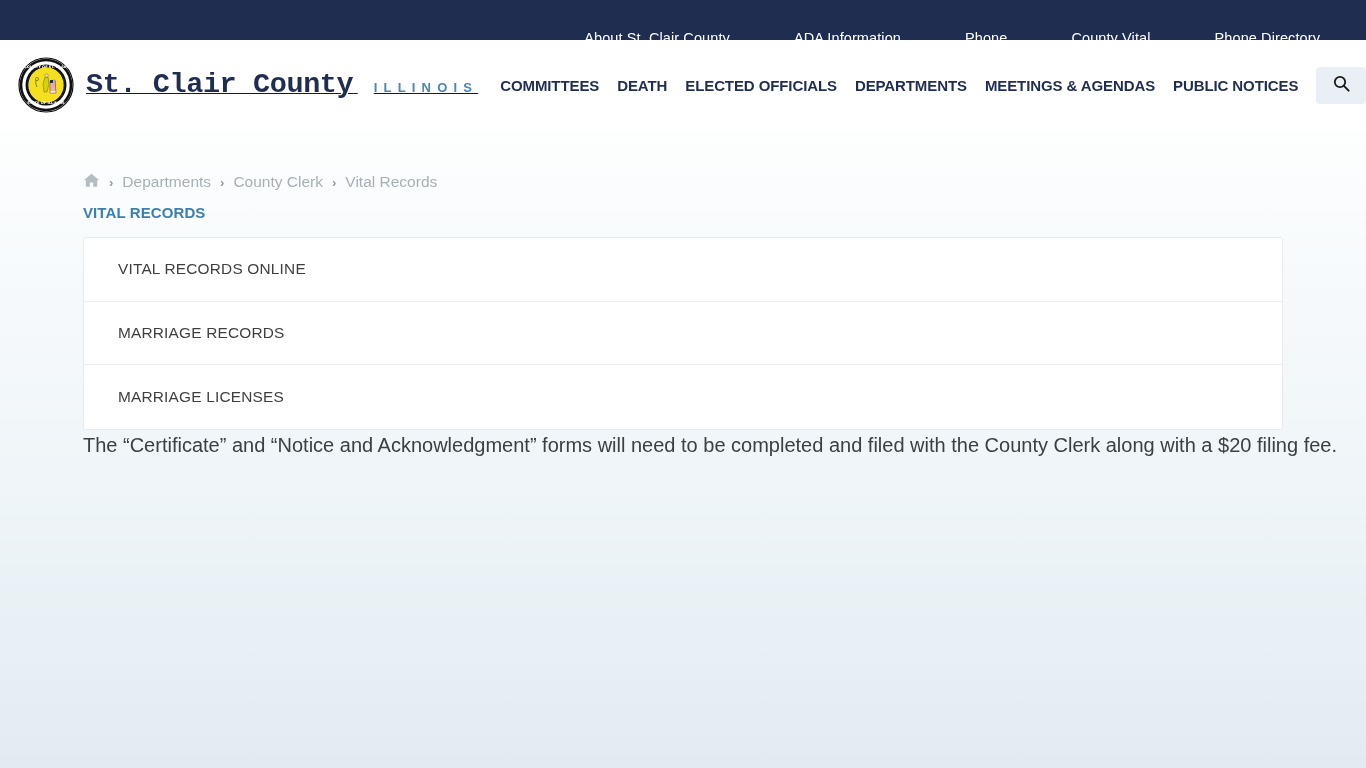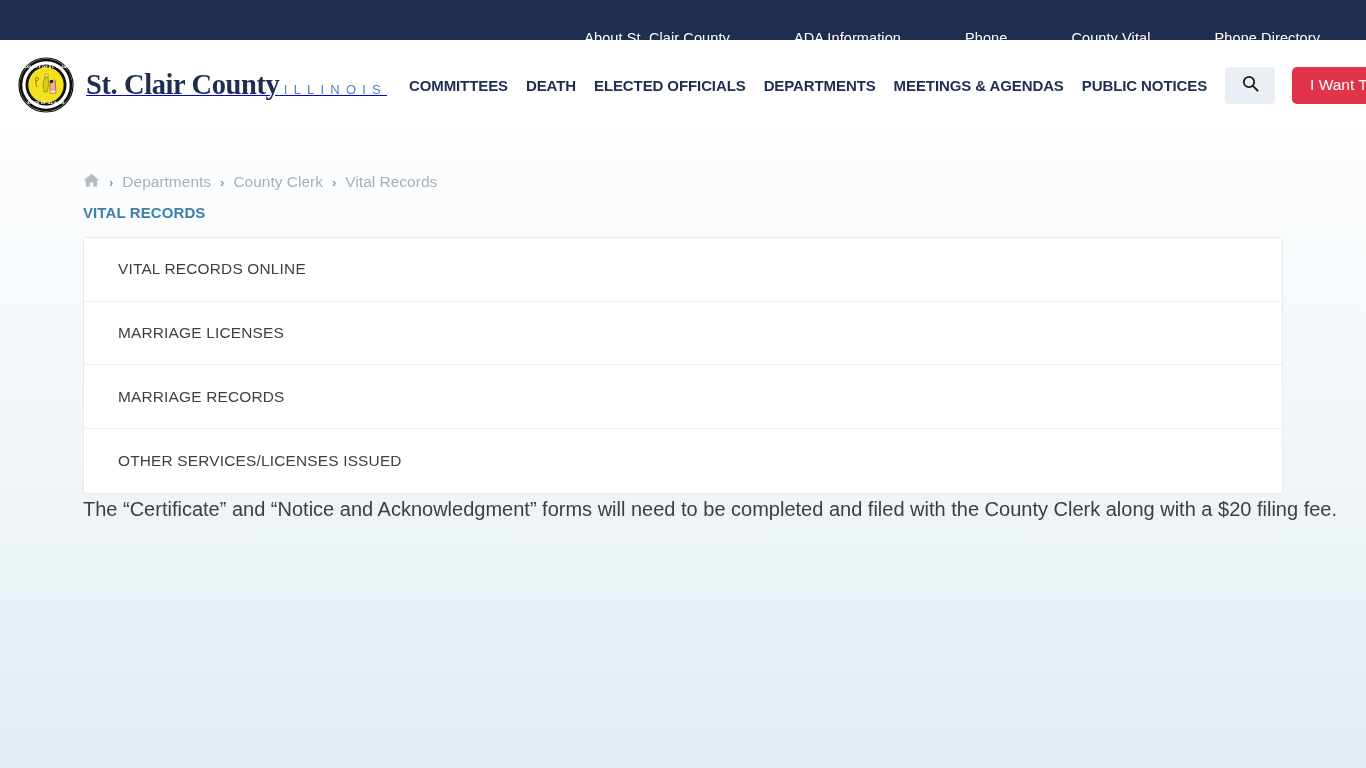--- a/index.html
+++ b/index.html
@@ -60,30 +60,31 @@
     position: relative;
   }
 
   .brand-text { margin-left: 12px; }
   .brand-name {
     font-size: 28.5px;
     font-weight: bold;
     color: #1f2d50;
     line-height: 1;
     letter-spacing: -0.4px;
-    font-family: Liberation Serif, serif;
+    font-family: Liberation Mono, monospace;
     margin-top: 32px;
   }
   .brand-sub {
     font-size: 13px;
-    font-weight: normal;
+    font-weight: bold;
     color: #4a86b8;
     letter-spacing: 6.2px;
     margin-top: 5px;
     line-height: 1;
+    margin-left: 16px;
   }
 
   .main-nav {
     display: flex;
     align-items: flex-start;
     margin-left: 22px;
     flex: 1 1 auto;
   }
   .nav-link {
     color: #1f2d50;
@@ -278,27 +279,24 @@
     <span class="crumb">Vital Records</span>
   </div>
 
   <h1 class="section-title">VITAL RECORDS</h1>
 
   <div class="accordion">
     <div class="accordion-item">
       <span class="accordion-label">VITAL RECORDS ONLINE</span>
     </div>
     <div class="accordion-item">
-      <span class="accordion-label">MARRIAGE LICENSES</span>
-    </div>
-    <div class="accordion-item">
       <span class="accordion-label">MARRIAGE RECORDS</span>
     </div>
     <div class="accordion-item">
-      <span class="accordion-label">OTHER SERVICES/LICENSES ISSUED</span>
+      <span class="accordion-label">MARRIAGE LICENSES</span>
     </div>
   </div>
 
   <div class="notes">
     <p class="note-line">The “Certificate” and “Notice and Acknowledgment” forms will need to be completed and filed with the County Clerk along with a $20 filing fee.</p>
   </div>
 
 </div>
 
 </body></html>

